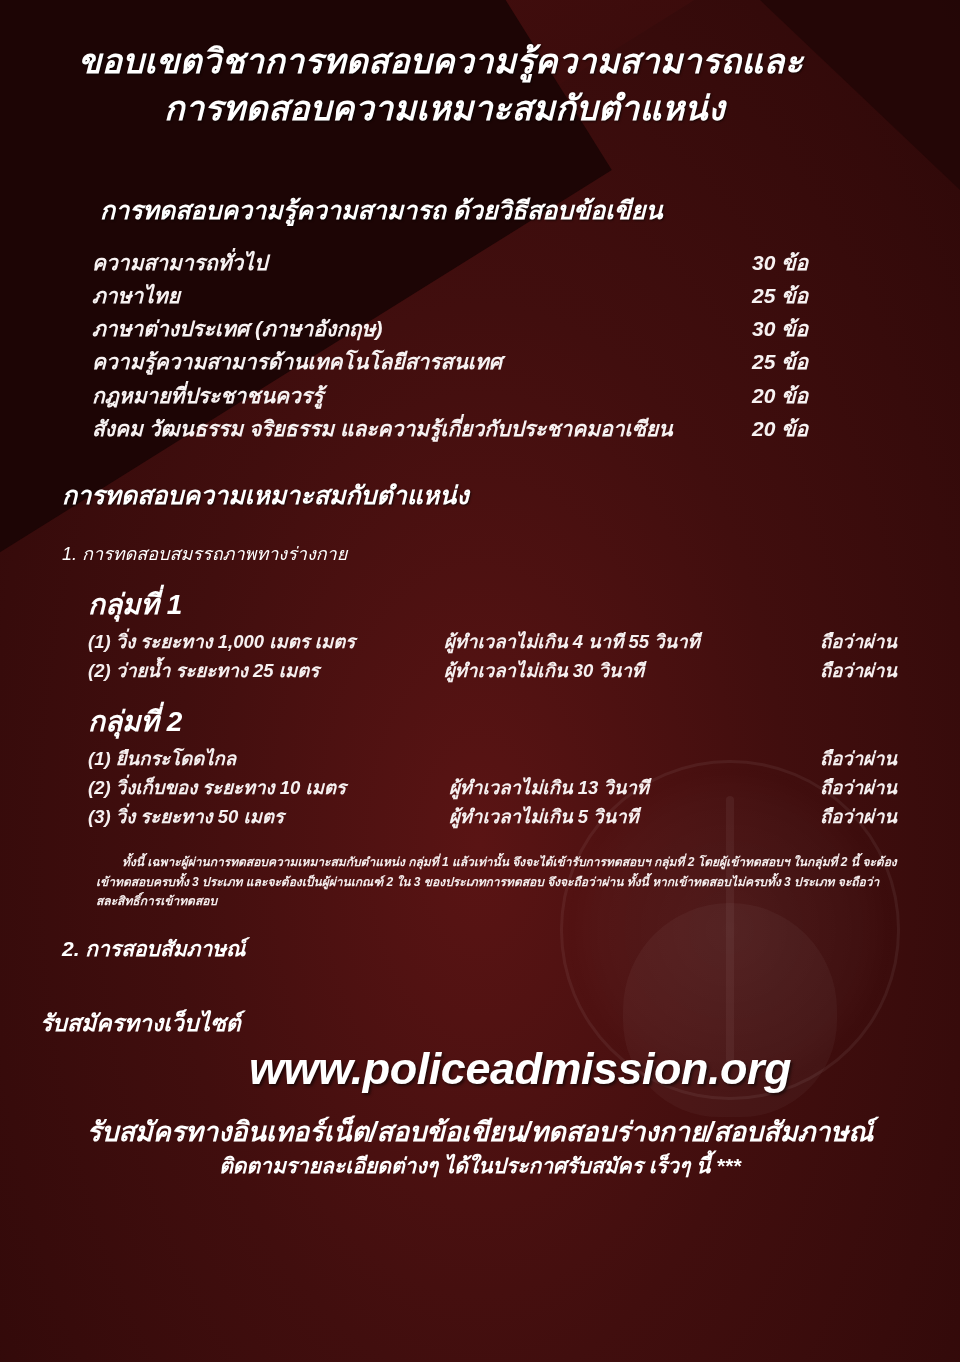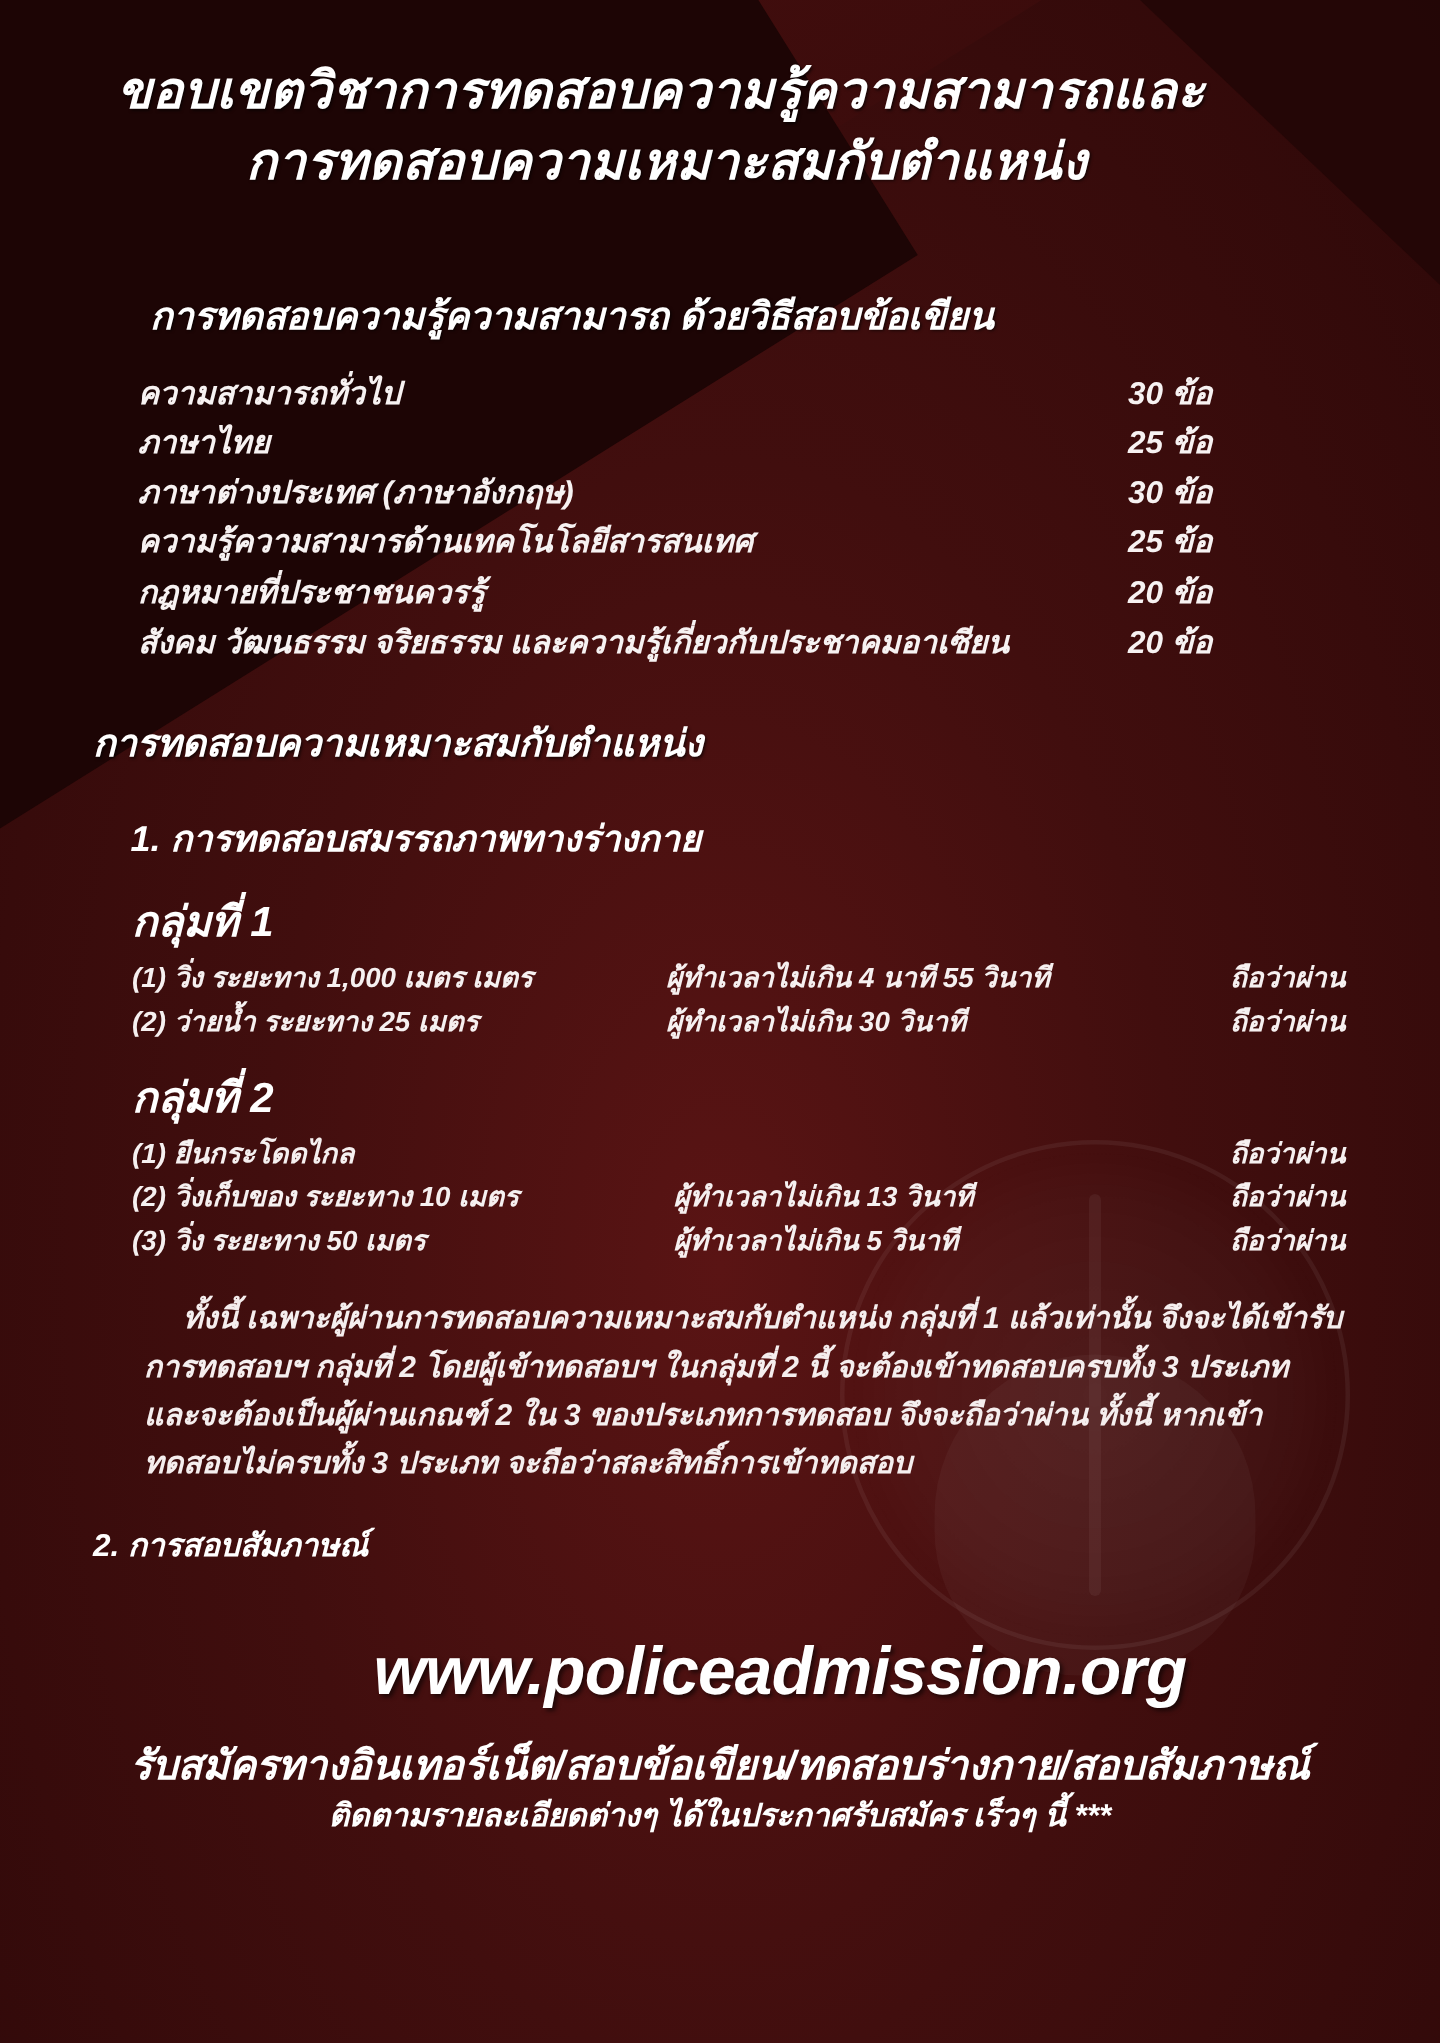--- a/index.html
+++ b/index.html
@@ -103,23 +103,22 @@
     line-height: 1.58;
     color: #f7f2f2;
   }
   .subject-name { width: 660px; }
   .subject-count { width: 130px; text-align: left; }
 
   .suit-head { padding: 30px 0 10px 62px; }
 
   .body-block { padding: 14px 0 0 60px; font-style: italic; }
   .item-num {
-    font-size: 24px; font-weight: bold; color: #fff;
+    font-size: 18px; font-weight: normal; color: #fff;
     padding-left: 2px;
-    margin-left: 25px;
   }
   .group-label {
     font-size: 28px; font-weight: bold; color: #fff;
     padding: 14px 0 2px 28px;
   }
   .test-row {
     display: flex;
     font-size: 18.5px;
     font-weight: bold;
     line-height: 1.55;
@@ -128,21 +127,21 @@
     justify-content: space-between;
   }
   .col-a { width: 300px; }
   .col-b { width: 320px; }
   .col-c { width: 140px; }
   .g2 .col-a { width: 300px; }
   .g2 .col-b { width: 310px; }
 
   .note {
     padding: 22px 60px 0 36px;
-    font-size: 20px;
+    font-size: 12px;
     font-weight: bold;
     font-style: italic;
     line-height: 1.62;
     color: #f5eeee;
   }
   .note p { text-indent: 26px; }
 
   .item2 { padding: 20px 0 0 2px; font-size: 21px; font-weight: bold; color: #fff; }
 
   .apply-wrap { padding: 40px 0 0 40px; }
@@ -252,20 +251,21 @@
       </div>
 
       <div class="note">
         <p>ทั้งนี้ เฉพาะผู้ผ่านการทดสอบความเหมาะสมกับตำแหน่ง กลุ่มที่ 1 แล้วเท่านั้น จึงจะได้เข้ารับการทดสอบฯ กลุ่มที่ 2 โดยผู้เข้าทดสอบฯ ในกลุ่มที่ 2 นี้ จะต้องเข้าทดสอบครบทั้ง 3 ประเภท และจะต้องเป็นผู้ผ่านเกณฑ์ 2 ใน 3 ของประเภทการทดสอบ จึงจะถือว่าผ่าน ทั้งนี้ หากเข้าทดสอบไม่ครบทั้ง 3 ประเภท จะถือว่าสละสิทธิ์การเข้าทดสอบ</p>
       </div>
 
       <div class="item2">2. การสอบสัมภาษณ์</div>
     </div>
 
     <div class="apply-wrap">
+      <div class="apply-label">รับสมัครทางเว็บไซต์</div>
       <div class="apply-url">www.policeadmission.org</div>
     </div>
 
     <div class="footer">
       <div class="f2">รับสมัครทางอินเทอร์เน็ต/สอบข้อเขียน/ทดสอบร่างกาย/สอบสัมภาษณ์</div>
       <div class="f3">ติดตามรายละเอียดต่างๆ ได้ในประกาศรับสมัคร เร็วๆ นี้ ***</div>
     </div>
 
   </div>
 </div>

